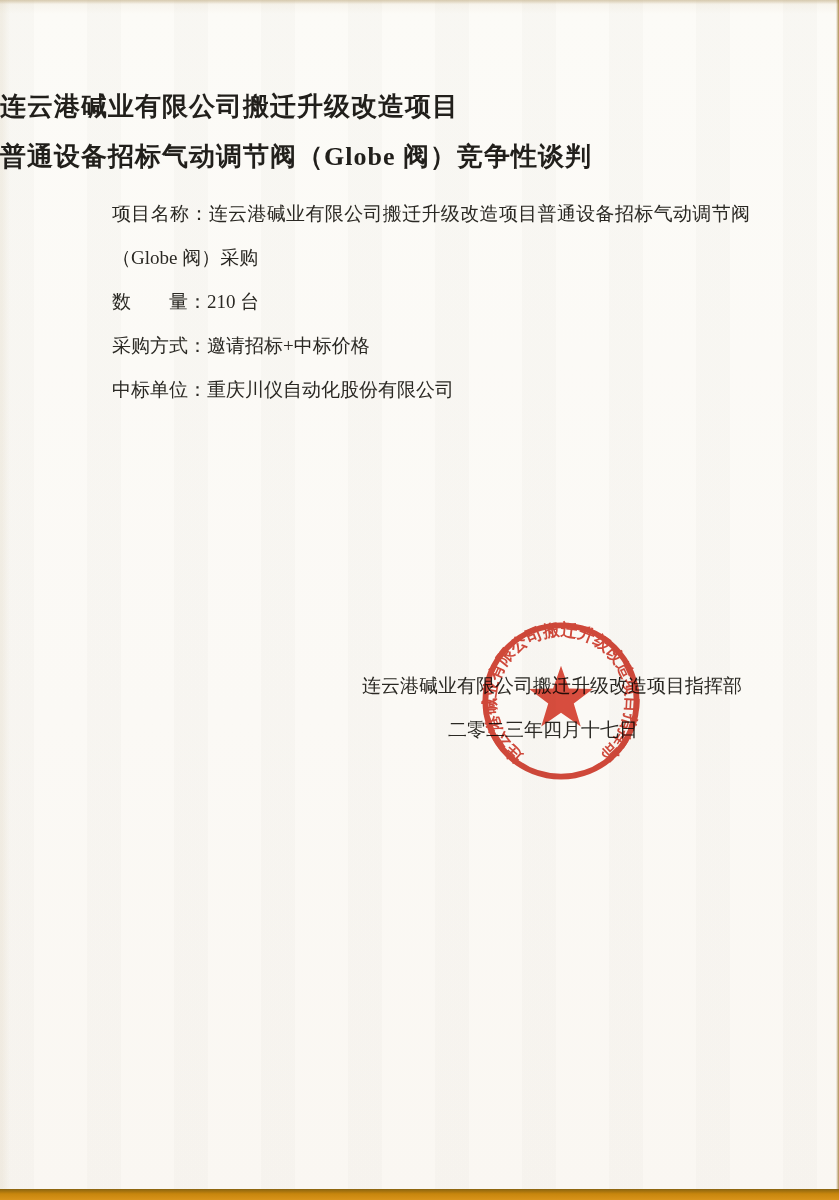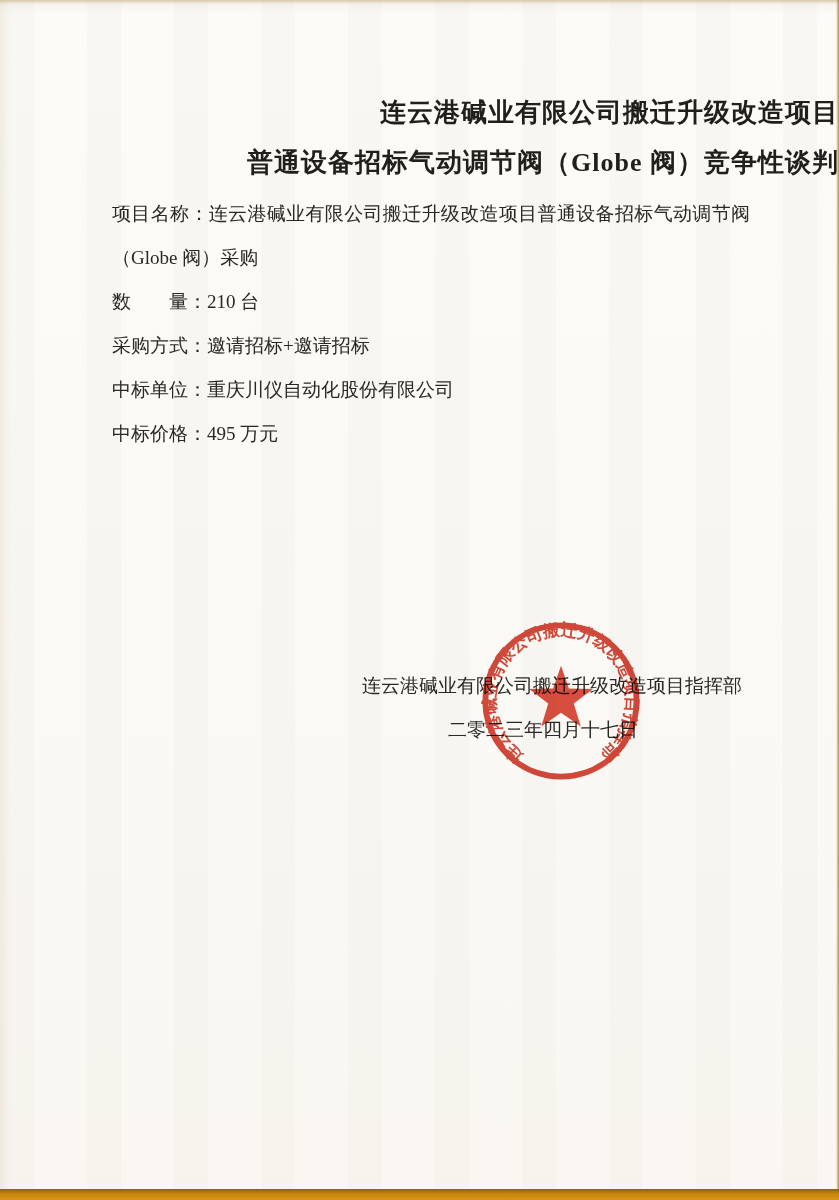--- a/index.html
+++ b/index.html
@@ -23,21 +23,21 @@
   }
   .edge-right {
     position:absolute; top:0; bottom:8px; right:0; width:3px;
     background:linear-gradient(90deg, rgba(140,100,30,0) 0%, rgba(146,104,28,.75) 100%);
   }
   .edge-top {
     position:absolute; top:0; left:0; right:0; height:4px;
     background:linear-gradient(180deg, rgba(196,178,142,.55), rgba(196,178,142,0));
   }
 
-  .title-block { position:absolute; top:88px; left:0; width:100%; text-align:right; }
+  .title-block { position:absolute; top:82px; left:0; width:100%; text-align:left; }
   .title-line {
     font-size:26px; line-height:50px; font-weight:700; color:#211f1b; letter-spacing:1px;
   }
 
   .body-block { position:absolute; top:192px; left:112px; width:638px; }
   .field {
     font-size:19px; line-height:44px; text-align:justify; text-justify:inter-ideograph;
     color:#2a2823;
   }
   .field .label { white-space:pre; }
@@ -65,23 +65,22 @@
 <div class="paper">
 
   <div class="title-block">
     <div class="title-line">连云港碱业有限公司搬迁升级改造项目</div>
     <div class="title-line">普通设备招标气动调节阀（Globe 阀）竞争性谈判</div>
   </div>
 
   <div class="body-block">
     <p class="field"><span class="label">项目名称：</span><span>连云港碱业有限公司搬迁升级改造项目普通设备招标气动调节阀（Globe 阀）采购</span></p>
     <p class="field"><span class="label">数　　量：</span><span>210 台</span></p>
-    <p class="field"><span class="label">采购方式：</span><span>邀请招标+邀请招标</span></p>
+    <p class="field"><span class="label">采购方式：</span><span>邀请招标+中标价格</span></p>
     <p class="field"><span class="label">中标单位：</span><span>重庆川仪自动化股份有限公司</span></p>
-    <p class="field"><span class="label">中标价格：</span><span>495 万元</span></p>
   </div>
 
   <div class="signature-block">
     <div class="signature-org">连云港碱业有限公司搬迁升级改造项目指挥部</div>
     <div class="signature-date">二零二三年四月十七日</div>
   </div>
 
   <div class="seal">
     <svg viewBox="0 0 200 200" xmlns="http://www.w3.org/2000/svg">
       <defs>

